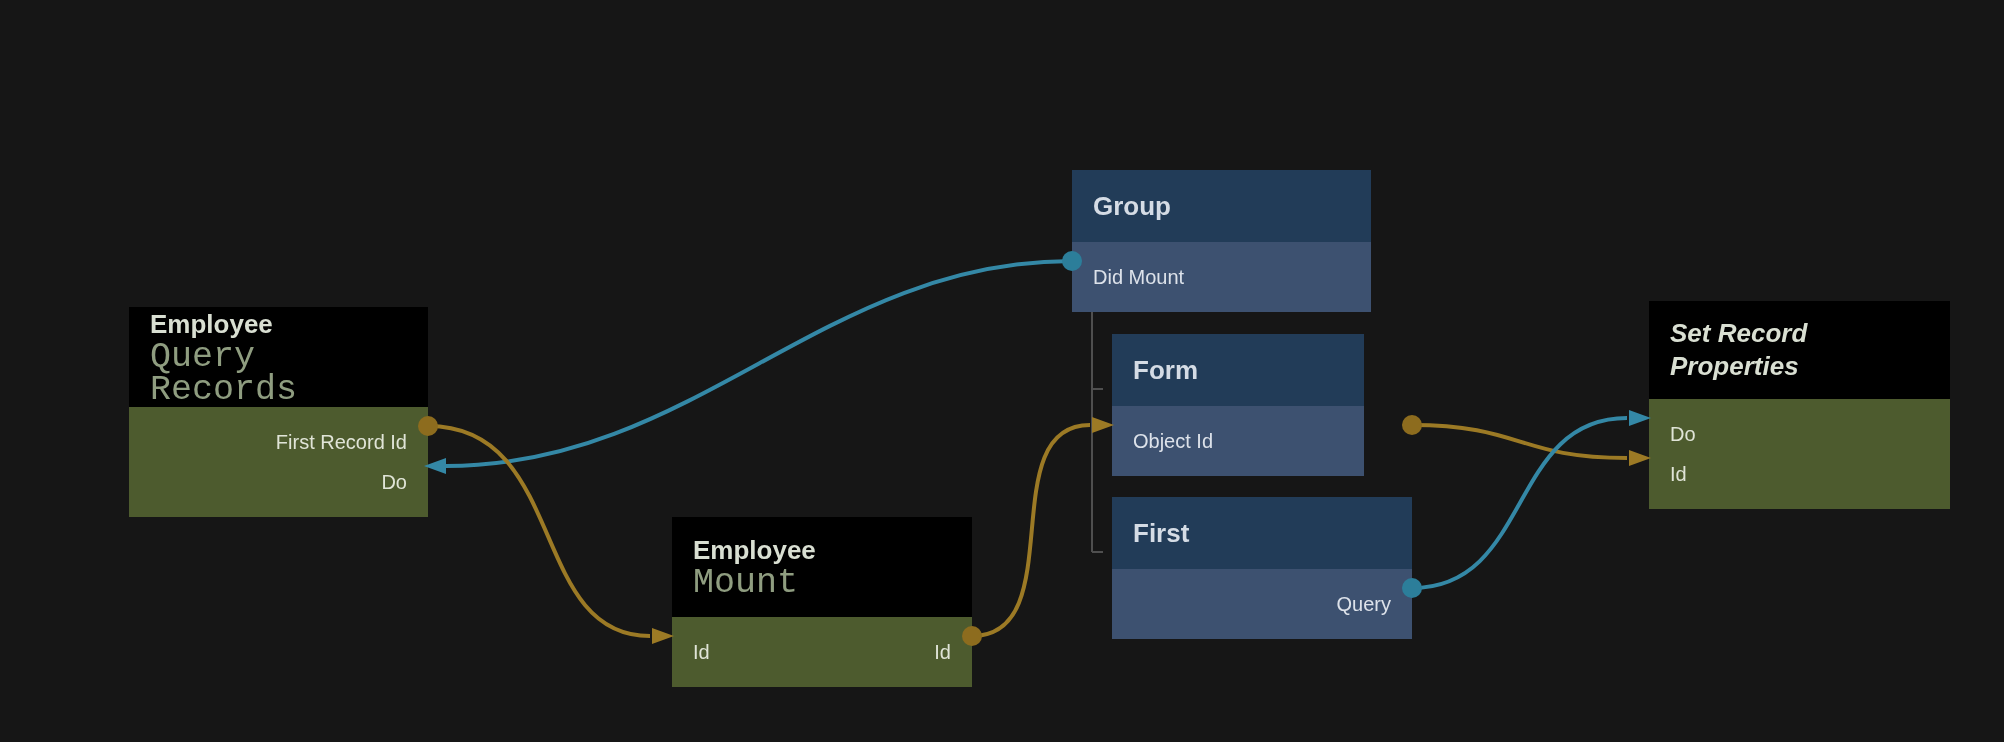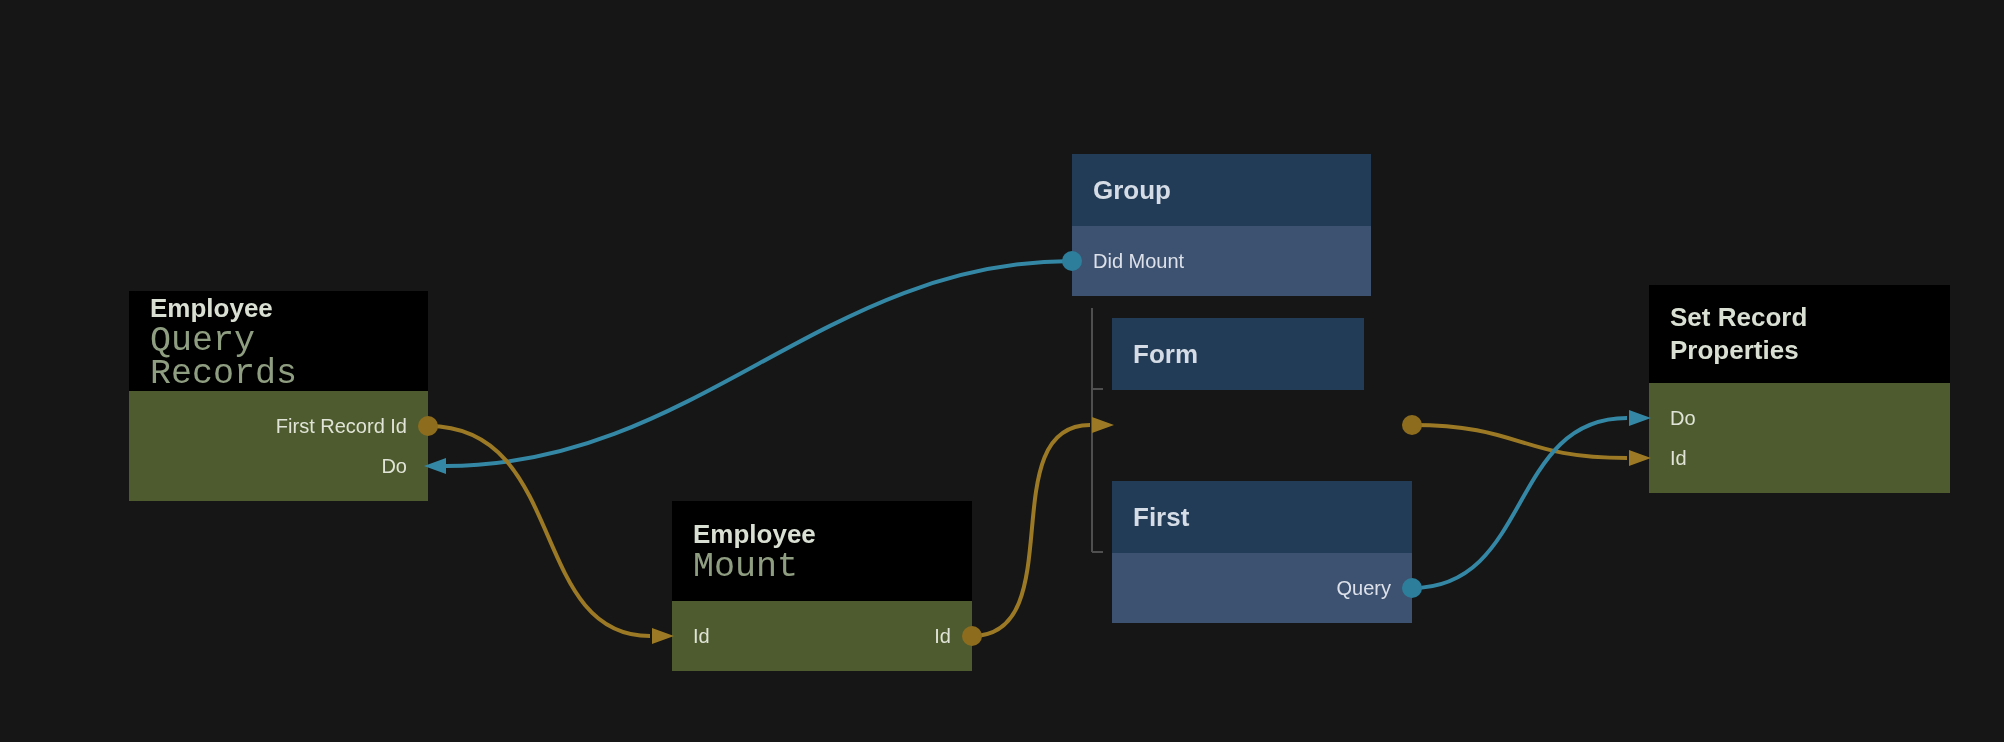--- a/index.html
+++ b/index.html
@@ -7,21 +7,21 @@
     position:relative; width:2004px; height:742px; overflow:hidden;
     background:#161616;
     font-family:"Liberation Sans", sans-serif;
   }
   svg.layer { position:absolute; left:0; top:0; pointer-events:none; }
   svg.layer * { pointer-events:auto; }
   .tree-layer  { z-index:0; }
   .edge-layer  { z-index:2; }
 
   .node { position:absolute; z-index:1; }
-  .hdr  { display:flex; flex-direction:column; justify-content:center; padding:1px 21px; box-sizing:border-box; }
+  .hdr  { display:flex; flex-direction:column; justify-content:center; padding:1px 21px; box-sizing:border-box;margin-top:16px; }
   .body { padding:15px 0; box-sizing:border-box; }
   .row  { height:40px; line-height:40px; padding:0 21px; font-size:20px; white-space:nowrap; }
   .row.right { text-align:right; }
   .row.split { display:flex; justify-content:space-between; }
 
   .green .hdr { background:#000000; }
   .green .body { background:#4d5b2e; }
   .green .title { color:#d9dfd2; }
   .green .subtitle { color:#8f9d80; }
   .green .row { color:#e0e4d7; }
@@ -66,20 +66,25 @@
       <div class="row">
         <span>Did Mount</span>
       </div>
     </div>
   </div>
 
   <div class="node blue" style="left:1112px; top:318px; width:252px;">
     <div class="hdr" style="height:72px;">
       <div class="title">Form</div>
     </div>
+    <div class="body">
+      <div class="row">
+        <span>Object Id</span>
+      </div>
+    </div>
   </div>
 
   <div class="node blue" style="left:1112px; top:481px; width:300px;">
     <div class="hdr" style="height:72px;">
       <div class="title">First</div>
     </div>
     <div class="body">
       <div class="row right">
         <span>Query</span>
       </div>
@@ -94,21 +99,21 @@
     <div class="body">
       <div class="row split">
         <span>Id</span>
         <span>Id</span>
       </div>
     </div>
   </div>
 
   <div class="node green" style="left:1649px; top:285px; width:301px;">
     <div class="hdr" style="height:98px;">
-      <div class="title" style="white-space:normal;">Set Record Properties</div>
+      <div class="title" style="white-space:normal;font-style:italic;">Set Record Properties</div>
     </div>
     <div class="body">
       <div class="row">
         <span>Do</span>
       </div>
       <div class="row">
         <span>Id</span>
       </div>
     </div>
   </div>

